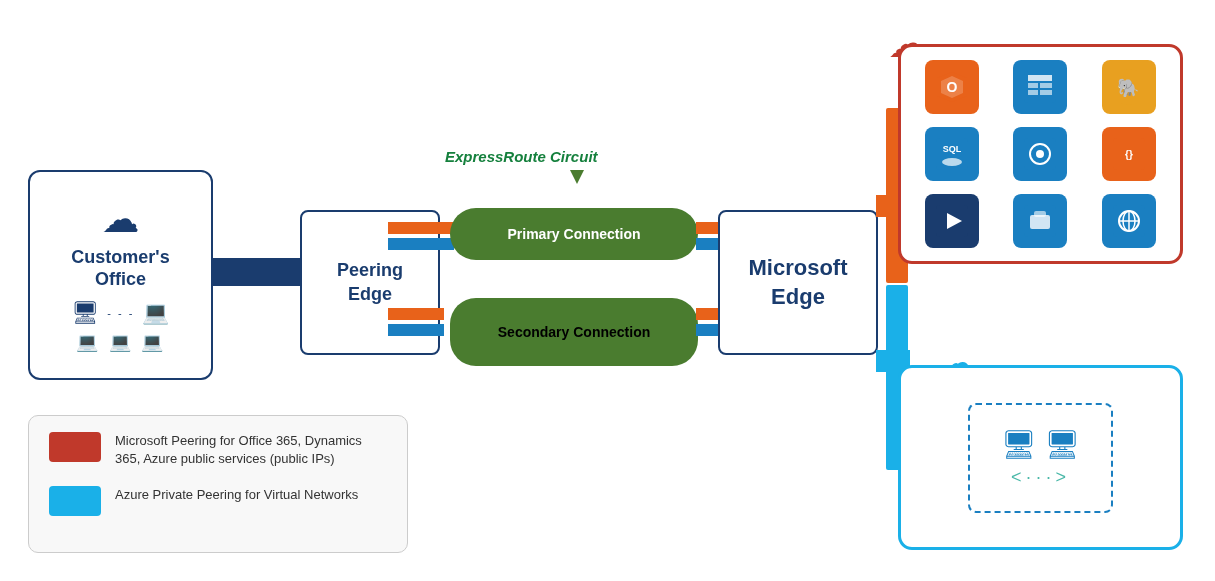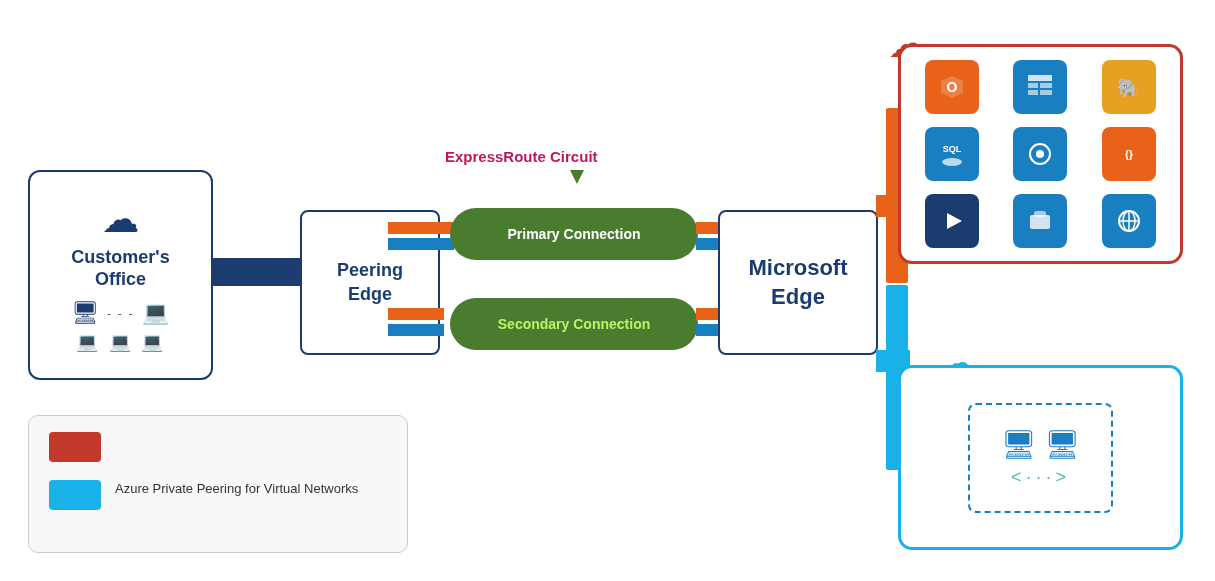--- a/index.html
+++ b/index.html
@@ -106,21 +106,22 @@
       line-height: 1.3;
     }
 
     
     .expressroute-label {
       position: absolute;
       left: 445px;
       top: 148px;
       font-size: 15px;
       font-weight: 600;
-      color: #be185d;
+      color: #15803d;
+      font-style: italic;
     }
 
     
     .er-arrow {
       position: absolute;
       left: 570px;
       top: 170px;
       width: 0;
       height: 0;
       border-left: 7px solid transparent;
@@ -144,27 +145,27 @@
       font-size: 14px;
       font-weight: 600;
     }
 
     
     .secondary-connection {
       position: absolute;
       left: 450px;
       top: 298px;
       width: 248px;
-      height: 52px;
+      height: 68px;
       background: #4a7c2f;
       border-radius: 26px;
       display: flex;
       align-items: center;
       justify-content: center;
-      color: #bef264;
+      color: #000000;
       font-size: 14px;
       font-weight: 600;
     }
 
     
     .microsoft-edge {
       position: absolute;
       left: 718px;
       top: 210px;
       width: 160px;
@@ -457,20 +458,21 @@
         <span style="font-size:28px;color:#1a7fc1;">🖥</span>
         <span style="font-size:28px;color:#1a7fc1;">🖥</span>
       </div>
       <div style="font-size:18px;color:#4ab8a8;letter-spacing:4px;">&lt;···&gt;</div>
     </div>
   </div>
 
   <div class="legend-box">
     <div class="legend-item">
       <div class="legend-color-box legend-red"></div>
+      <div class="legend-text">Microsoft Peering for Office 365, Dynamics 365, Azure public services (public IPs)</div>
     </div>
     <div class="legend-item">
       <div class="legend-color-box legend-blue"></div>
       <div class="legend-text">Azure Private Peering for Virtual Networks</div>
     </div>
   </div>
 
 </div>
 
 </body></html>

